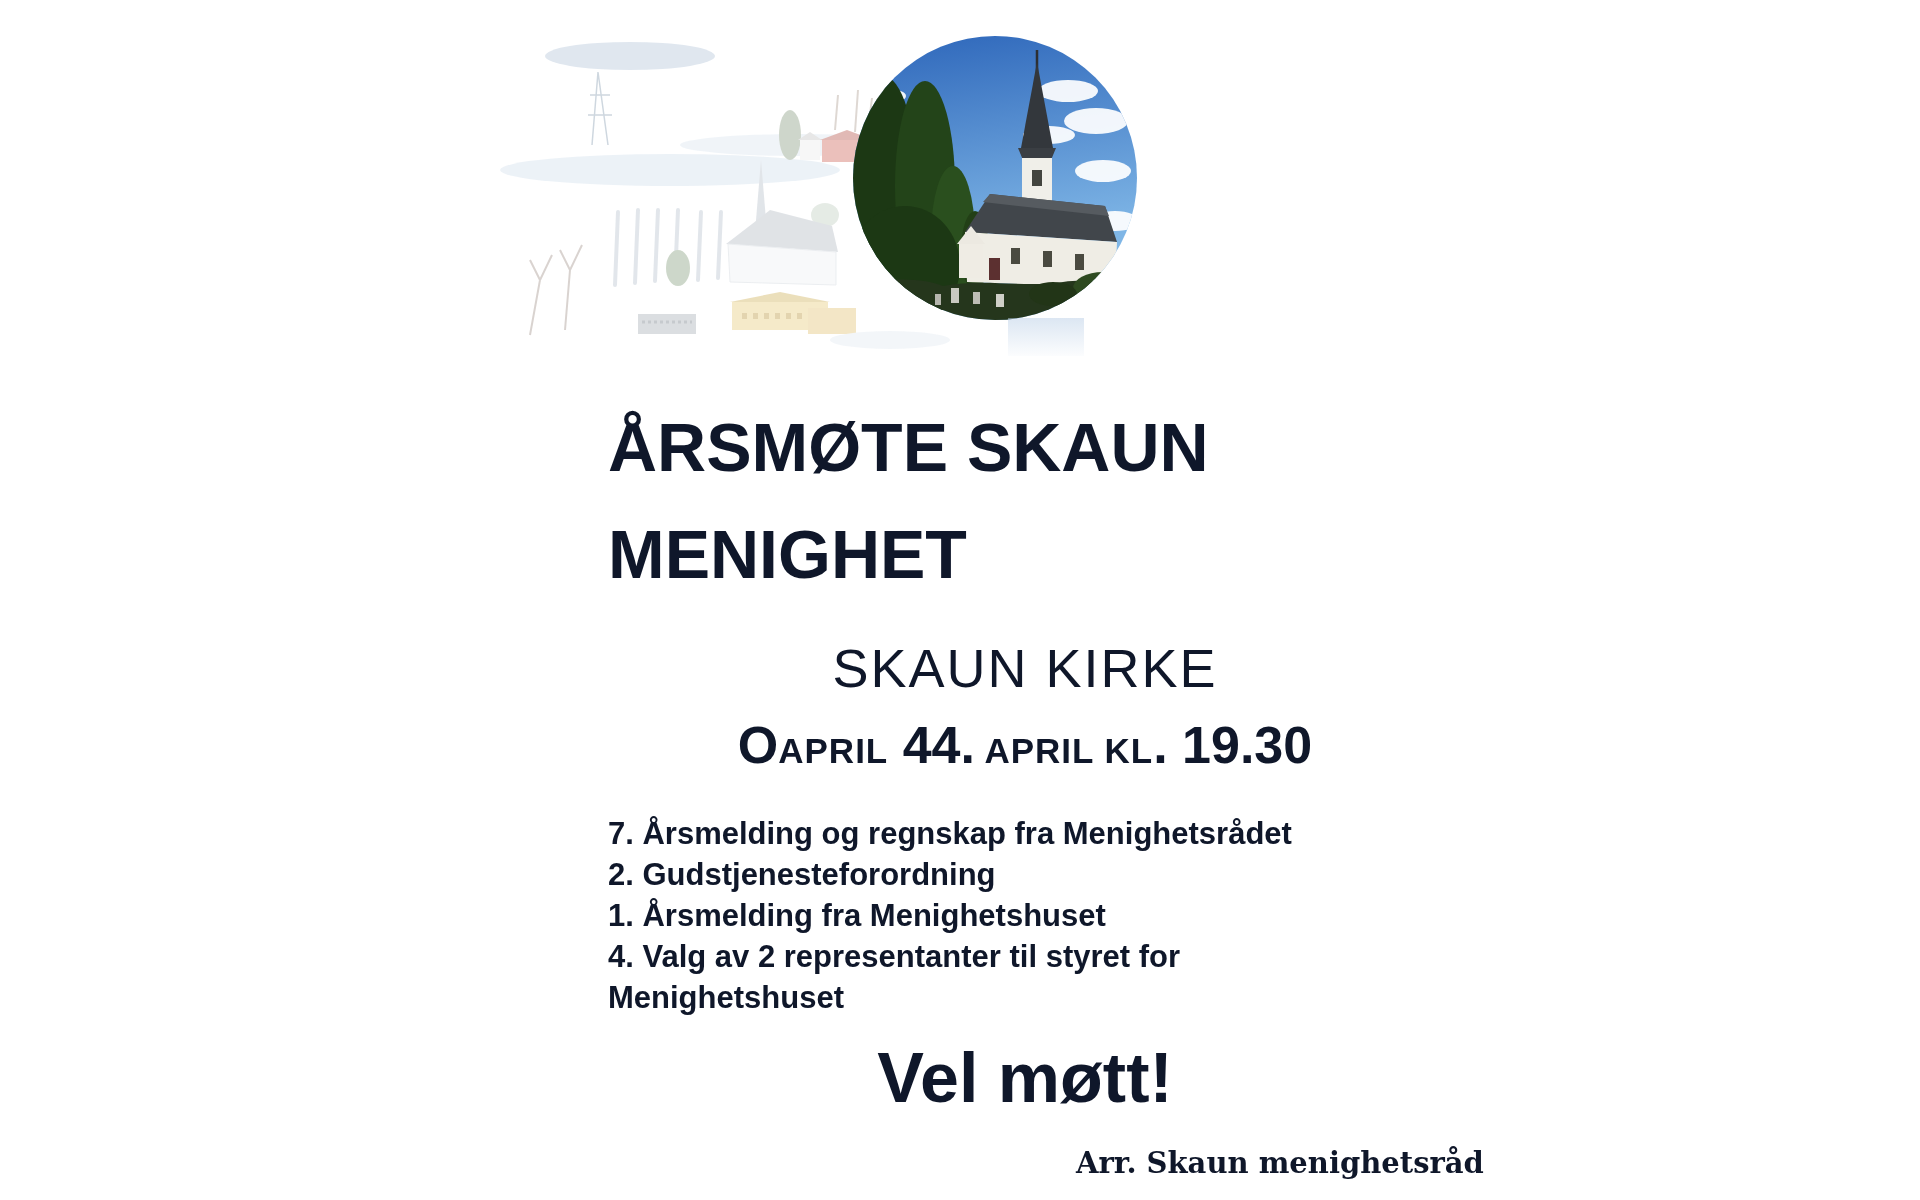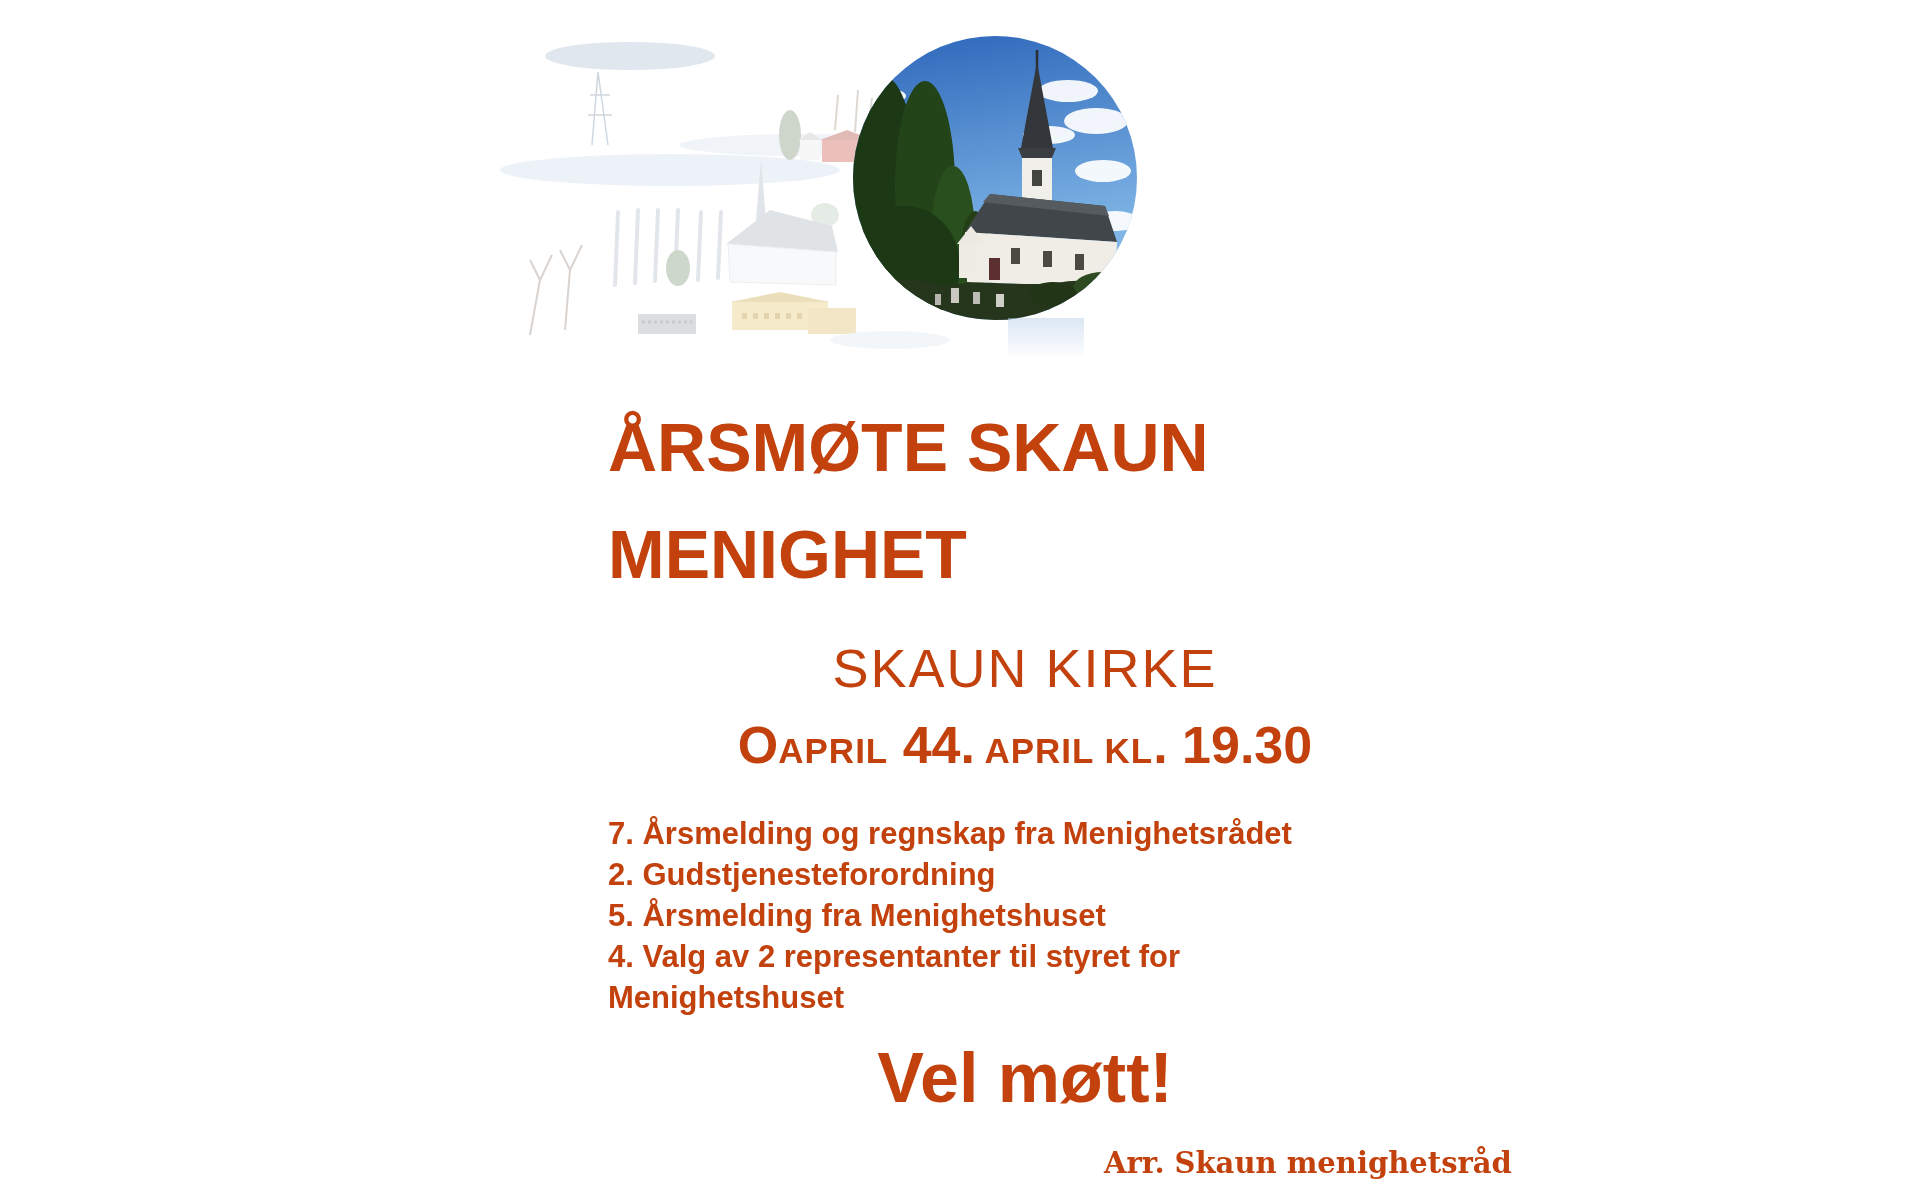--- a/index.html
+++ b/index.html
@@ -2,21 +2,21 @@
 <html lang="no"><head>
 <meta charset="utf-8">
 <title>Årsmøte Skaun Menighet</title>
 <style>
   html,body{margin:0;padding:0;background:#ffffff;}
   .page{
     position:relative;
     width:1920px;height:1200px;
     background:#ffffff;
     overflow:hidden;
-    color:#c2410c;
+    color:#0f172a;
     font-family:"Liberation Sans",sans-serif;
   }
   .faded-photo{position:absolute;left:470px;top:40px;width:615px;height:320px;}
   .circle-photo{position:absolute;left:853px;top:36px;width:284px;height:284px;}
   .photo-fragment{
     position:absolute;left:1008px;top:318px;width:76px;height:38px;
     background:linear-gradient(180deg,rgba(185,206,230,.5),rgba(232,240,248,.15));
   }
   .title{
     position:absolute;left:608px;top:394px;margin:0;
@@ -34,21 +34,21 @@
   .dt-small{font-size:35px;letter-spacing:1px;}
   .agenda{
     position:absolute;left:608px;top:813px;
     font-size:31px;font-weight:700;line-height:41px;
   }
   .closing{
     position:absolute;left:570px;top:1038px;width:910px;margin:0;
     text-align:center;font-size:70px;font-weight:700;
   }
   .organizer{
-    position:absolute;left:1104px;top:1146px;
+    position:absolute;left:1076px;top:1146px;
     font-family:"DejaVu Serif","Liberation Serif",serif;
     font-size:29px;font-weight:700;line-height:34px;
   }
 </style>
 </head>
 <body>
 
 <div class="page">
 
   <div class="faded-photo">
@@ -145,21 +145,21 @@
 
   <h1 class="title"><span>ÅRSMØTE SKAUN</span><br><span>MENIGHET</span></h1>
 
   <h2 class="venue">SKAUN KIRKE</h2>
 
   <div class="datetime"><span class="dt-big">O</span><span class="dt-small">APRIL</span><span class="dt-big"> 44.</span><span class="dt-small"> APRIL KL</span><span class="dt-big">. 19.30</span></div>
 
   <div class="agenda">
     <div>7. Årsmelding og regnskap fra Menighetsrådet</div>
     <div>2. Gudstjenesteforordning</div>
-    <div>5. Årsmelding fra Menighetshuset</div>
+    <div>1. Årsmelding fra Menighetshuset</div>
     <div>4. Valg av 2 representanter til styret for</div>
     <div>Menighetshuset</div>
   </div>
 
   <p class="closing">Vel møtt!</p>
 
   <div class="organizer">Arr. Skaun menighetsråd</div>
 
 </div>
 

